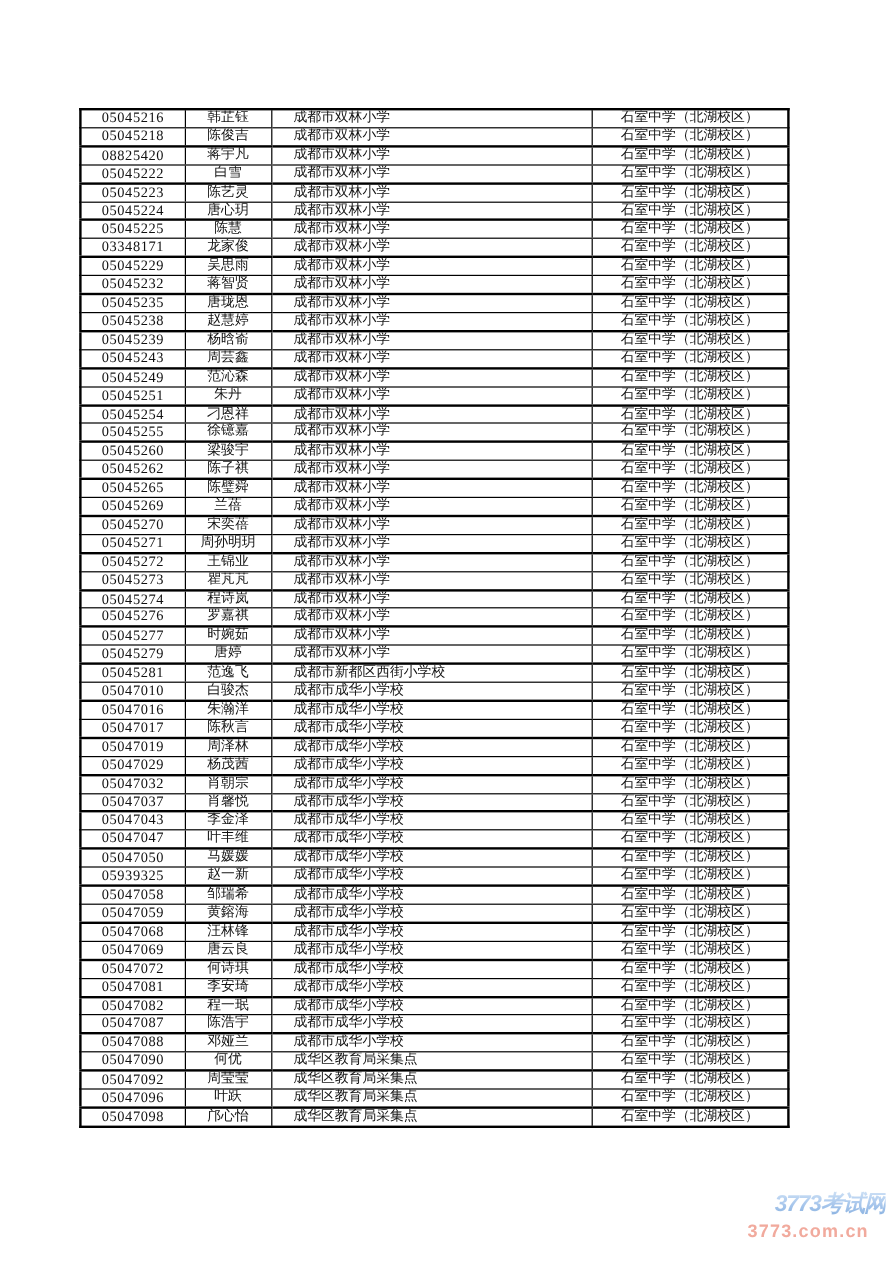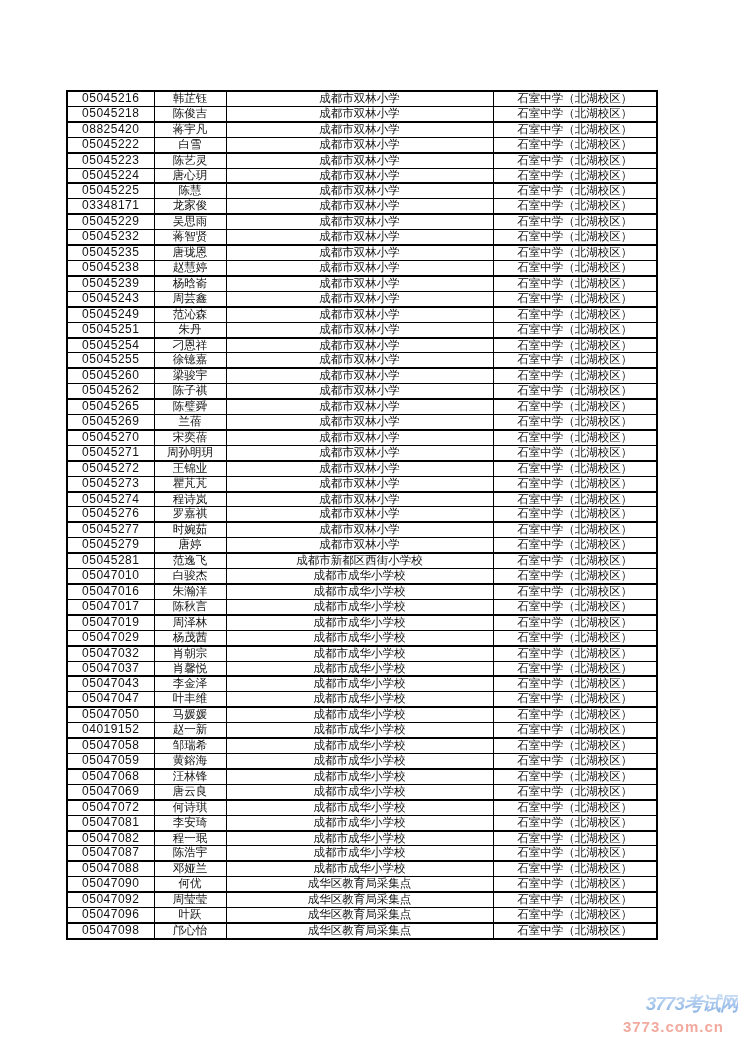--- a/index.html
+++ b/index.html
@@ -30,26 +30,26 @@
     font-size:11.5px;
     color:#111;
     white-space:nowrap;
     overflow:hidden;
   }
   table.roster tr:nth-child(even) td{
     border-bottom-width:2px;
   }
   table.roster td.c0{
     text-align:center;
-    font-family:Liberation Sans, sans-serif;
+    font-family:Liberation Serif, serif;
     font-size:12px;
     letter-spacing:0.5px;
   }
   table.roster td.c1{text-align:center;}
-  table.roster td.c2{text-align:center;padding-left:0;}
+  table.roster td.c2{text-align:left;padding-left:18px;}
   table.roster td.c3{text-align:center;}
   .watermark{
     position:absolute;
     top:990px;
     right:6px;
     width:170px;
     opacity:0.9;
   }
   .wm-title{
     font-family:"Liberation Sans","DejaVu Sans",sans-serif;
@@ -333,21 +333,21 @@
           <td class="c2">成都市成华小学校</td>
           <td class="c3">石室中学（北湖校区）</td>
         </tr>
         <tr>
           <td class="c0">05047050</td>
           <td class="c1">马媛媛</td>
           <td class="c2">成都市成华小学校</td>
           <td class="c3">石室中学（北湖校区）</td>
         </tr>
         <tr>
-          <td class="c0">04019152</td>
+          <td class="c0">05939325</td>
           <td class="c1">赵一新</td>
           <td class="c2">成都市成华小学校</td>
           <td class="c3">石室中学（北湖校区）</td>
         </tr>
         <tr>
           <td class="c0">05047058</td>
           <td class="c1">邹瑞希</td>
           <td class="c2">成都市成华小学校</td>
           <td class="c3">石室中学（北湖校区）</td>
         </tr>

